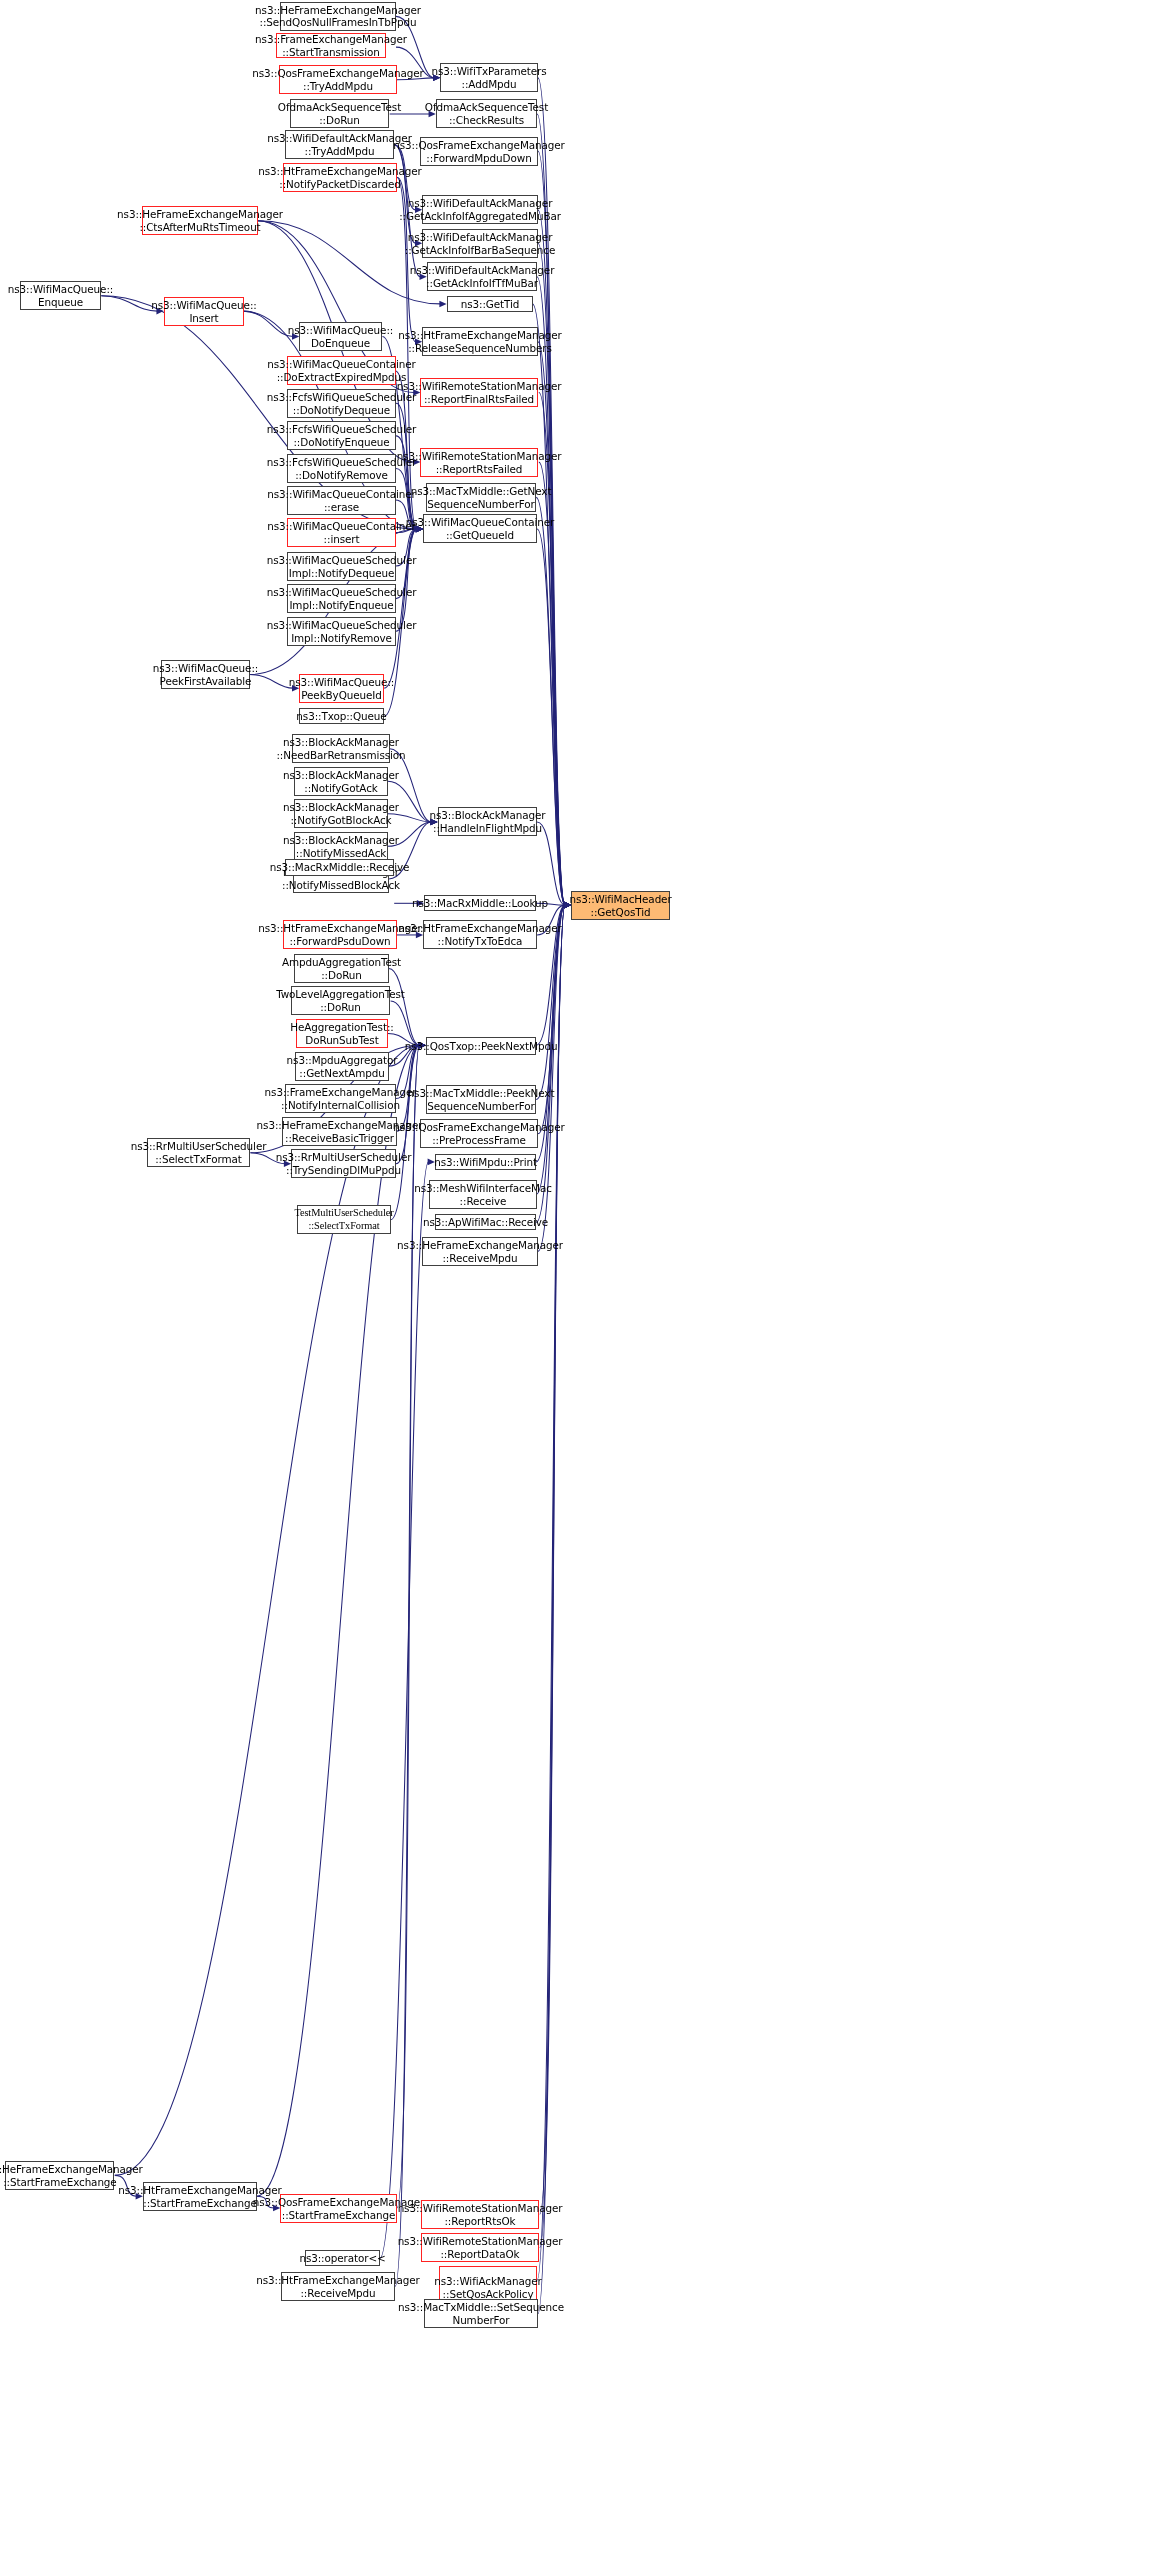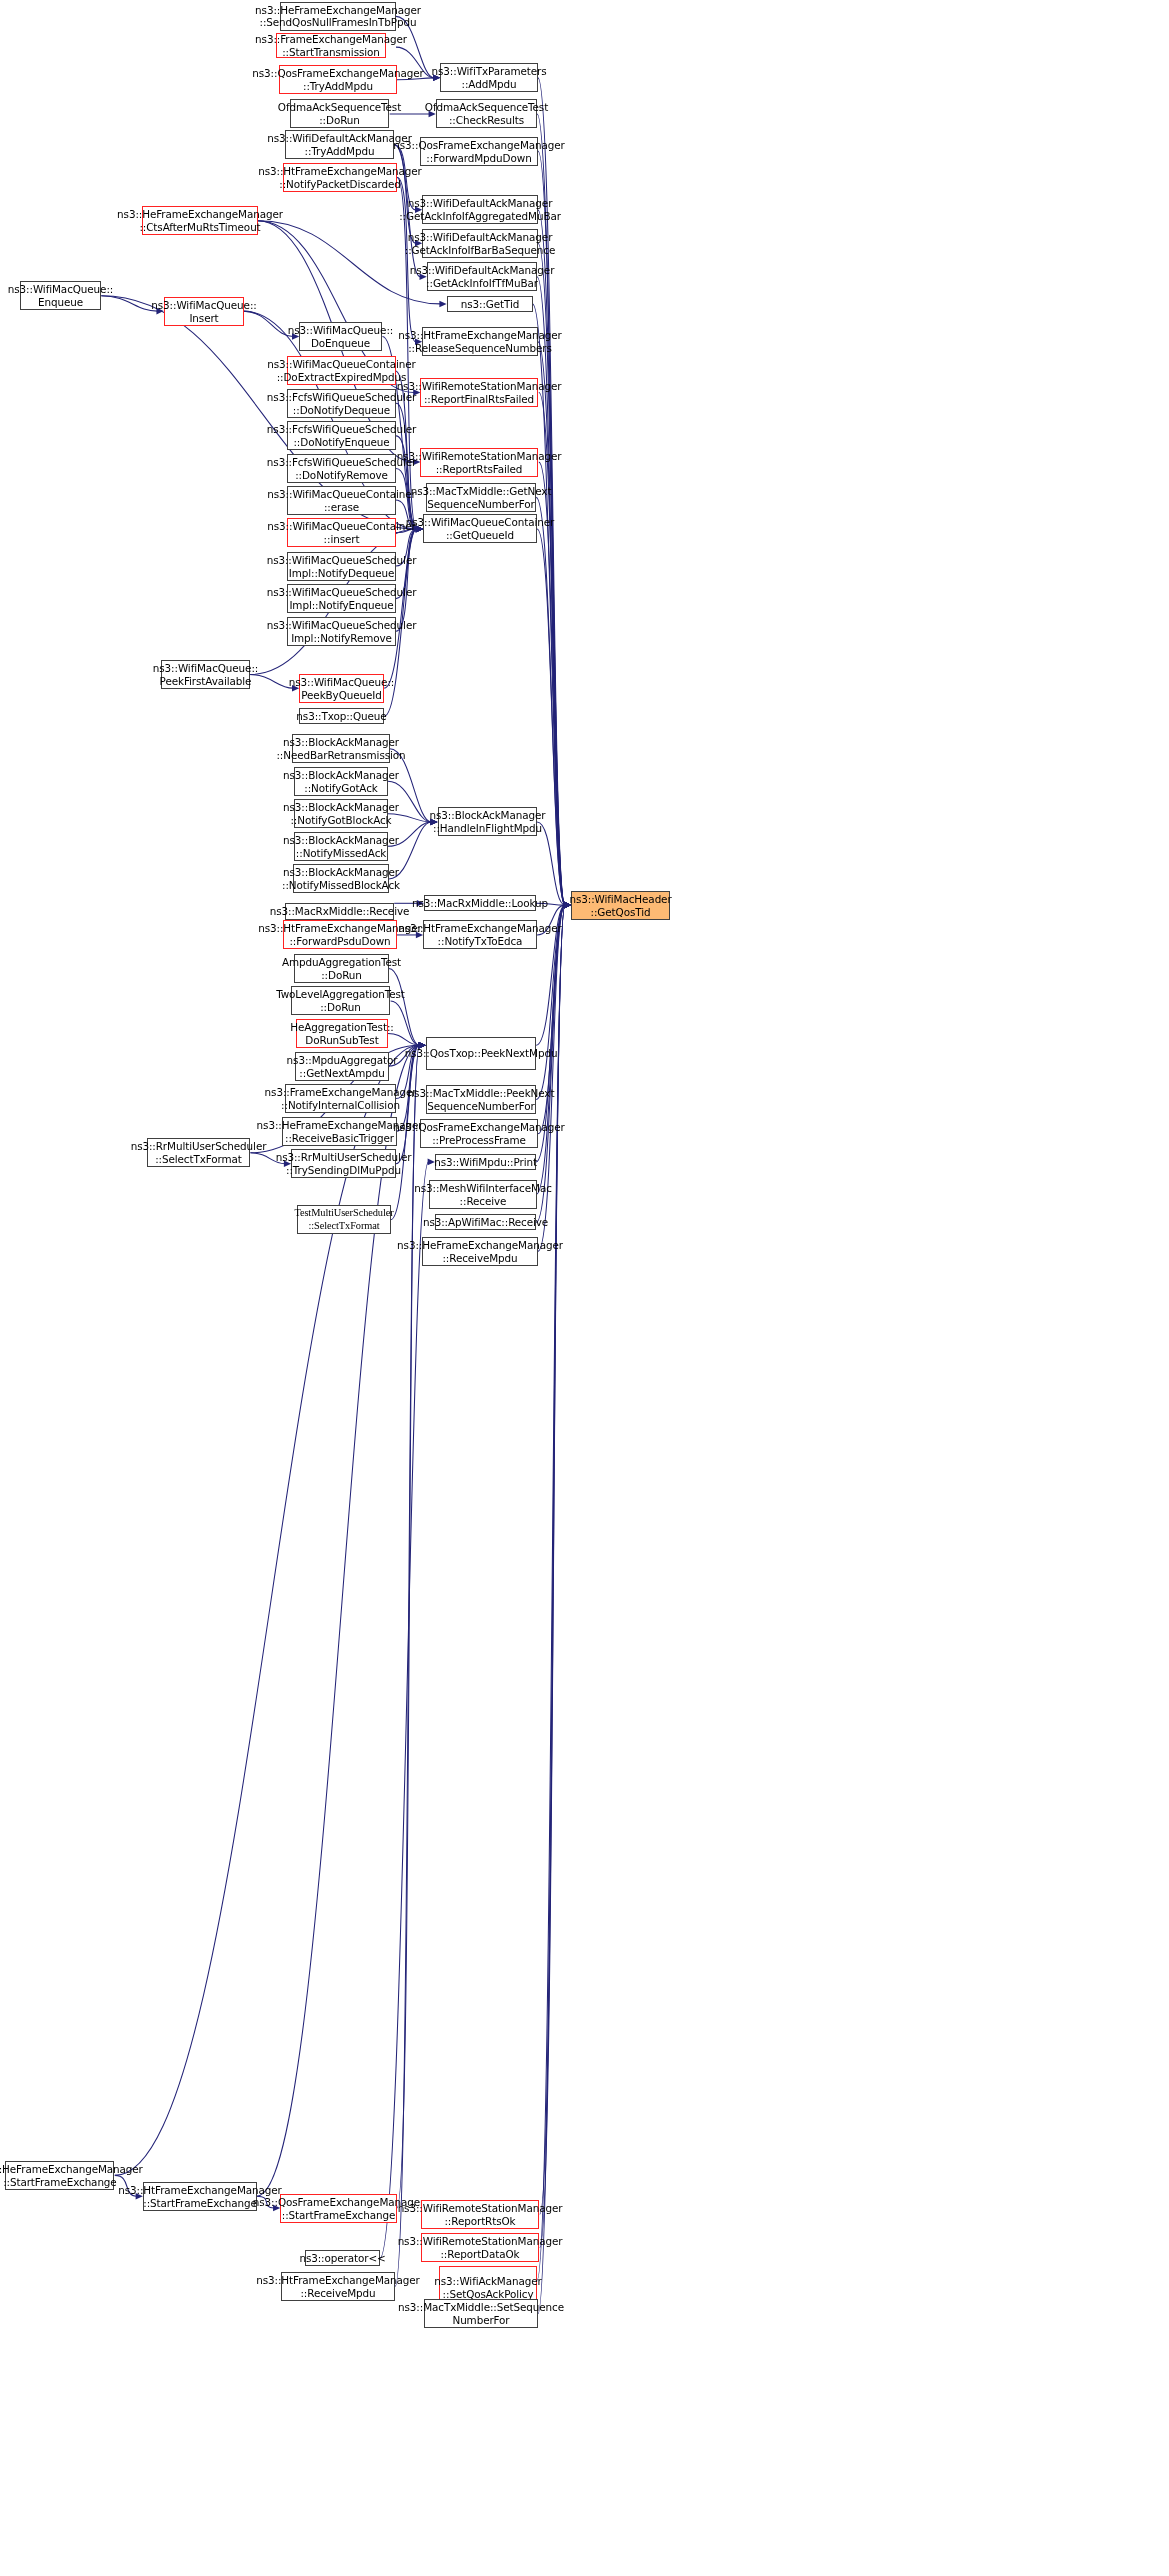--- a/index.html
+++ b/index.html
@@ -229,21 +229,21 @@
       <div class="node" style="left: 292px; top: 734px; width: 98px; height: 29px;">ns3::BlockAckManager
 ::NeedBarRetransmission</div>
       <div class="node" style="left: 294px; top: 767px; width: 94px; height: 29px;">ns3::BlockAckManager
 ::NotifyGotAck</div>
       <div class="node" style="left: 294px; top: 799px; width: 94px; height: 29px;">ns3::BlockAckManager
 ::NotifyGotBlockAck</div>
       <div class="node" style="left: 294px; top: 832px; width: 94px; height: 29px;">ns3::BlockAckManager
 ::NotifyMissedAck</div>
       <div class="node" style="left: 293px; top: 864px; width: 96px; height: 29px;">ns3::BlockAckManager
 ::NotifyMissedBlockAck</div>
-      <div class="node" style="left: 285px; top: 903px; width: 109px; height: 17px;">ns3::MacRxMiddle::Receive</div>
+      <div class="node" style="left: 285px; top: 859px; width: 109px; height: 17px;">ns3::MacRxMiddle::Receive</div>
       <div class="node red" style="left: 283px; top: 920px; width: 114px; height: 29px;">ns3::HtFrameExchangeManager
 ::ForwardPsduDown</div>
       <div class="node" style="left: 294px; top: 954px; width: 95px; height: 29px;">AmpduAggregationTest
 ::DoRun</div>
       <div class="node" style="left: 291px; top: 986px; width: 99px; height: 29px;">TwoLevelAggregationTest
 ::DoRun</div>
       <div class="node red" style="left: 296px; top: 1019px; width: 92px; height: 29px;">HeAggregationTest::
 DoRunSubTest</div>
       <div class="node" style="left: 295px; top: 1052px; width: 94px; height: 29px;">ns3::MpduAggregator
 ::GetNextAmpdu</div>
@@ -287,21 +287,21 @@
 ::ReportRtsFailed</div>
       <div class="node" style="left: 426px; top: 483px; width: 110px; height: 29px;">ns3::MacTxMiddle::GetNext
 SequenceNumberFor</div>
       <div class="node" style="left: 423px; top: 514px; width: 114px; height: 29px;">ns3::WifiMacQueueContainer
 ::GetQueueId</div>
       <div class="node" style="left: 438px; top: 807px; width: 99px; height: 29px;">ns3::BlockAckManager
 ::HandleInFlightMpdu</div>
       <div class="node" style="left: 424px; top: 895px; width: 112px; height: 16.3px;">ns3::MacRxMiddle::Lookup</div>
       <div class="node" style="left: 423px; top: 920px; width: 114px; height: 29px;">ns3::HtFrameExchangeManager
 ::NotifyTxToEdca</div>
-      <div class="node" style="left: 426px; top: 1037px; width: 110px; height: 33px;">ns3::QosTxop::PeekNextMpdu</div>
+      <div class="node" style="left: 426px; top: 1037px; width: 110px; height: 18px;">ns3::QosTxop::PeekNextMpdu</div>
       <div class="node" style="left: 426px; top: 1085px; width: 110px; height: 29px;">ns3::MacTxMiddle::PeekNext
 SequenceNumberFor</div>
       <div class="node" style="left: 420px; top: 1119px; width: 118px; height: 29px;">ns3::QosFrameExchangeManager
 ::PreProcessFrame</div>
       <div class="node" style="left: 435px; top: 1154px; width: 101px; height: 16.3px;">ns3::WifiMpdu::Print</div>
       <div class="node" style="left: 429px; top: 1180px; width: 108px; height: 29px;">ns3::MeshWifiInterfaceMac
 ::Receive</div>
       <div class="node" style="left: 435px; top: 1214px; width: 101px; height: 16.3px;">ns3::ApWifiMac::Receive</div>
       <div class="node" style="left: 422px; top: 1237px; width: 116px; height: 29px;">ns3::HeFrameExchangeManager
 ::ReceiveMpdu</div>

